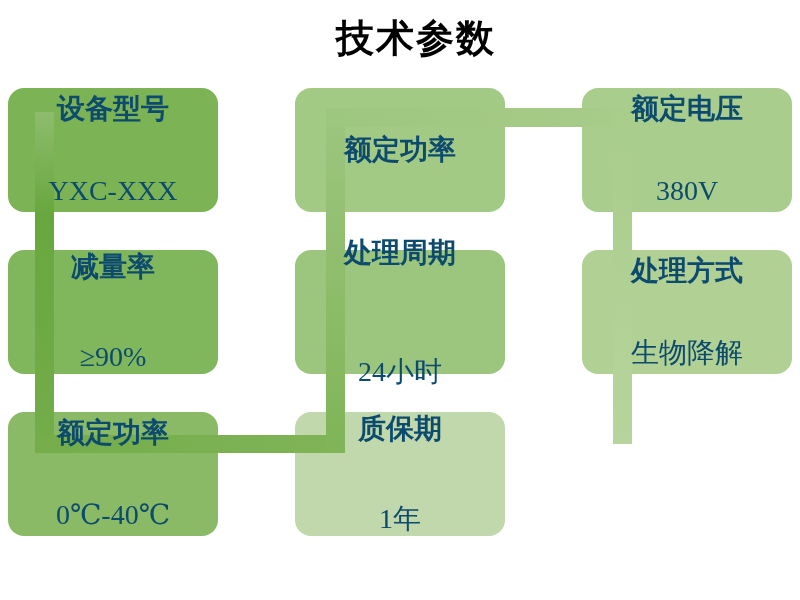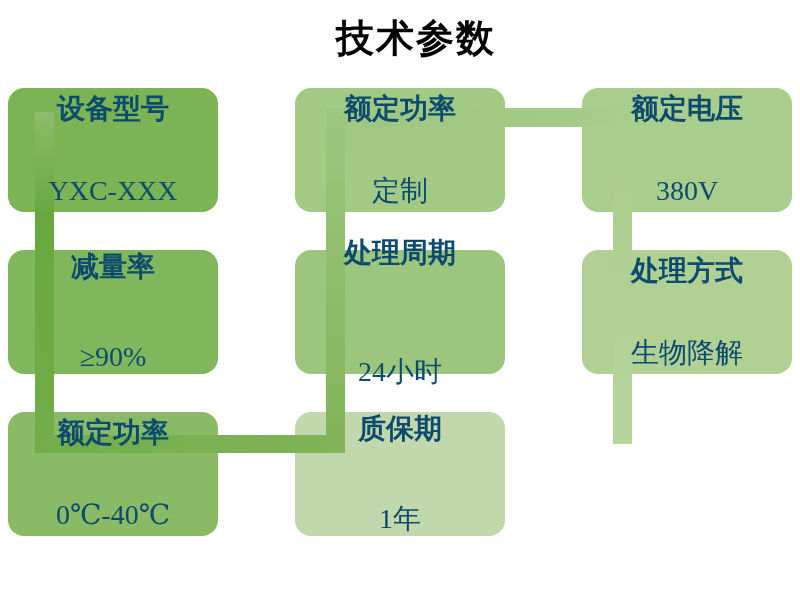--- a/index.html
+++ b/index.html
@@ -61,21 +61,20 @@
   <h1 class="page-title">技术参数</h1>
 
   <div class="grid">
   <div class="box" style="background: rgb(123, 179, 85);">
     <span class="box-title">设备型号</span>
     <span class="box-value">YXC-XXX</span>
   </div>
 
   <div class="box" style="background: rgb(163, 202, 133);">
     <span class="box-title">额定功率</span>
-    <span class="box-value">定制</span>
   </div>
 
   <div class="box" style="background: rgb(169, 205, 140);">
     <span class="box-title">额定电压</span>
     <span class="box-value">380V</span>
   </div>
 
   <div class="box" style="background: rgb(128, 182, 92); gap: 8px;">
     <span class="box-title">减量率</span>
     <span class="box-value">≥90%</span>

